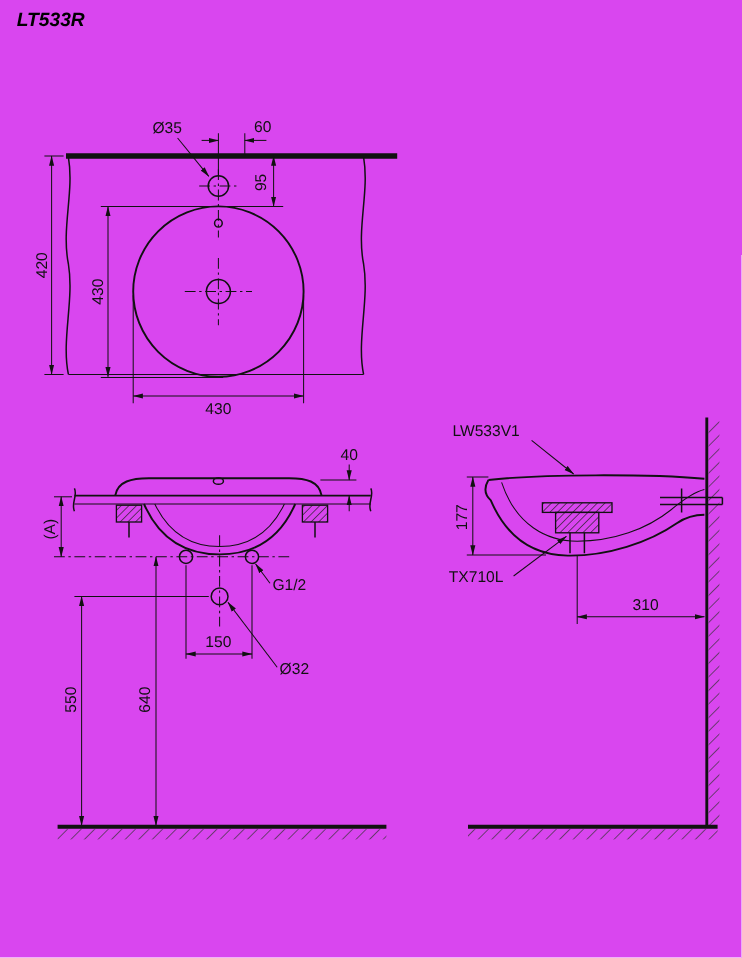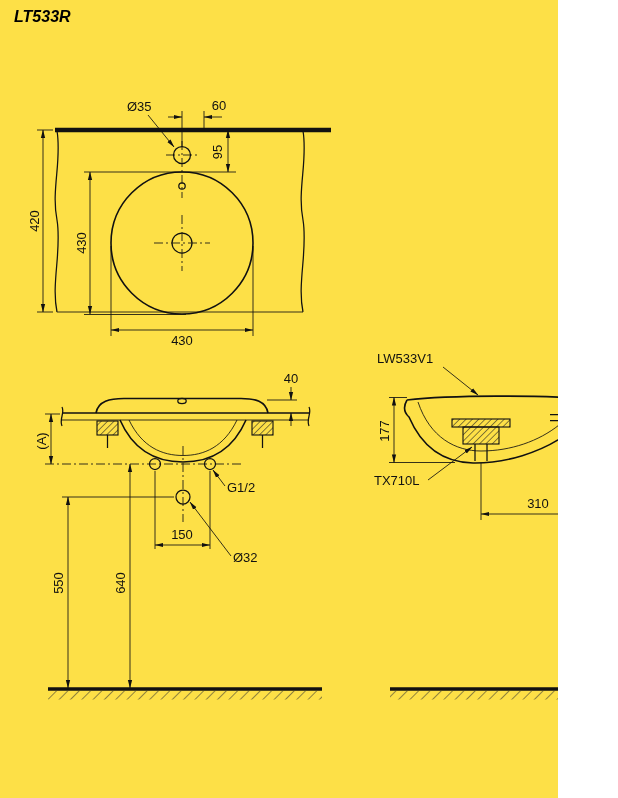--- a/index.html
+++ b/index.html
@@ -1,16 +1,16 @@
 <!DOCTYPE html>
 <html><head>
 <meta charset="utf-8">
 <style>
   html,body{margin:0;padding:0;background:#fff;}
-  .sheet{position:relative;width:558px;height:798px;background:#fde047;font-family:"Liberation Sans",sans-serif;overflow:hidden;}
+  .sheet{position:relative;width:618px;height:798px;background:#d946ef;font-family:"Liberation Sans",sans-serif;overflow:hidden;}
   svg{display:block;}
   .med{stroke:#111;stroke-width:1.6;fill:none;}
   .ln{stroke:#111;stroke-width:1.25;fill:none;}
   .thin{stroke:#111;stroke-width:.85;fill:none;}
   .thick{stroke:#111;stroke-width:4.6;fill:none;}
   .wall{stroke:#111;stroke-width:2.4;fill:none;}
   .floor{stroke:#111;stroke-width:3.4;fill:none;}
   .cl{stroke:#111;stroke-width:.85;fill:none;stroke-dasharray:9 3 2 3;}
   .dim{stroke:#111;stroke-width:.85;fill:none;}
   .hatched{fill:url(#hatch2);stroke:#111;stroke-width:1.1;}

